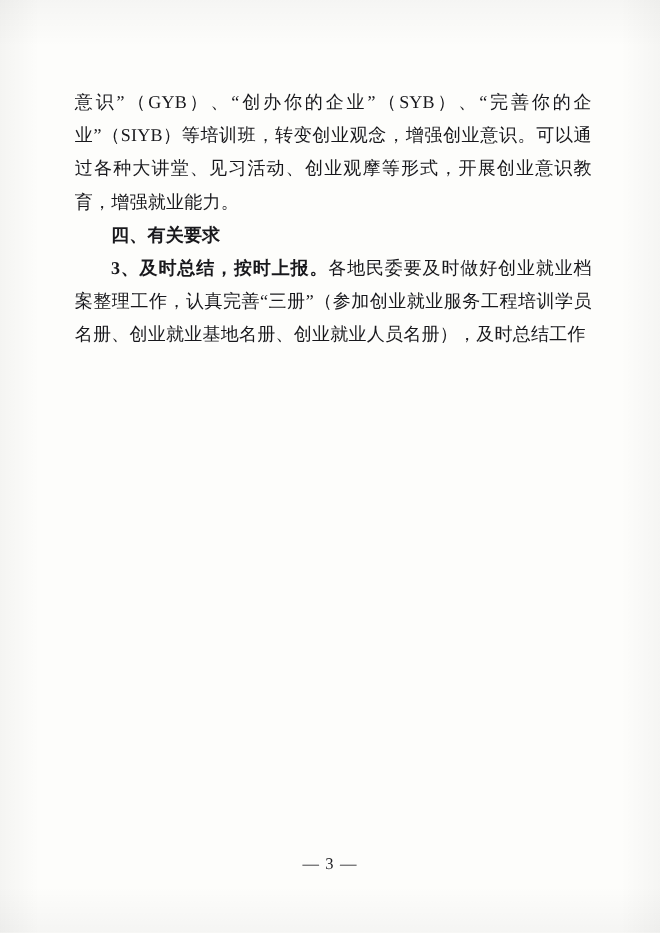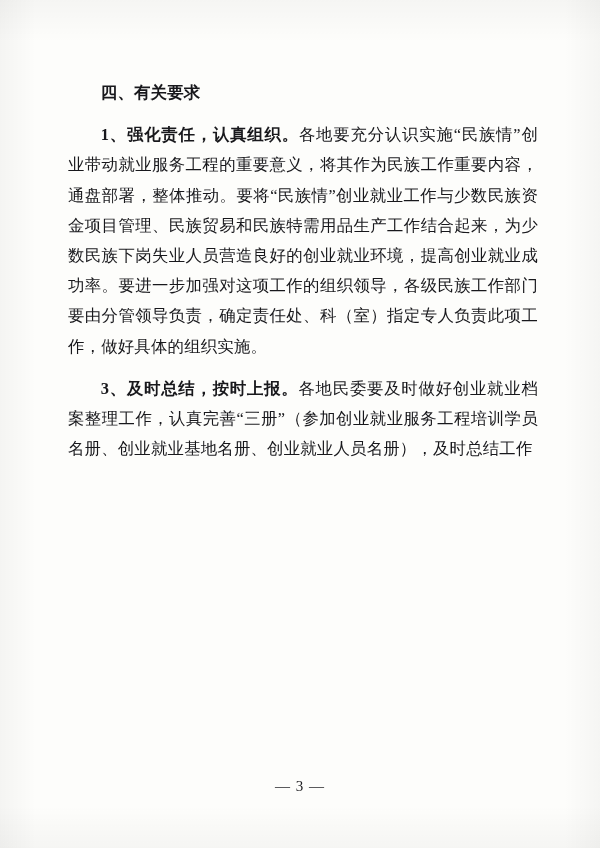--- a/index.html
+++ b/index.html
@@ -45,21 +45,21 @@
   }
   .para {
     margin: 0;
     padding: 0;
     text-indent: 0;
   }
   .para.indent {
     text-indent: 2em;
   }
   .para + .para {
-    margin-top: 12px;
+    margin-top: 0px;
   }
   .heading {
     font-weight: bold;
     text-indent: 2em;
     margin: 0;
     font-family: "Liberation Serif", "DejaVu Serif", serif;
   }
   .lead {
     font-weight: bold;
   }
@@ -74,28 +74,28 @@
     letter-spacing: 1px;
   }
 </style>
 </head>
 <body>
 
 <div class="page">
 
   <div class="body-text">
 
+    <p class="para">
+      <span>意识”（GYB）、“创办你的企业”（SYB）、“完善你的企业”（SIYB）等培训班，转变创业观念，增强创业意识。可以通过各种大讲堂、见习活动、创业观摩等形式，开展创业意识教育，增强就业能力。</span>
+    </p>
 
     <p class="para heading">
       <span>四、有关要求</span>
     </p>
 
-    <p class="para indent">
-      <span class="lead">1、强化责任，认真组织。</span><span>各地要充分认识实施“民族情”创业带动就业服务工程的重要意义，将其作为民族工作重要内容，通盘部署，整体推动。要将“民族情”创业就业工作与少数民族资金项目管理、民族贸易和民族特需用品生产工作结合起来，为少数民族下岗失业人员营造良好的创业就业环境，提高创业就业成功率。要进一步加强对这项工作的组织领导，各级民族工作部门要由分管领导负责，确定责任处、科（室）指定专人负责此项工作，做好具体的组织实施。</span>
-    </p>
 
 
     <p class="para indent">
       <span class="lead">3、及时总结，按时上报。</span><span>各地民委要及时做好创业就业档案整理工作，认真完善“三册”（参加创业就业服务工程培训学员名册、创业就业基地名册、创业就业人员名册），及时总结工作</span>
     </p>
 
   </div>
 
   <div class="footer">— 3 —</div>
 

